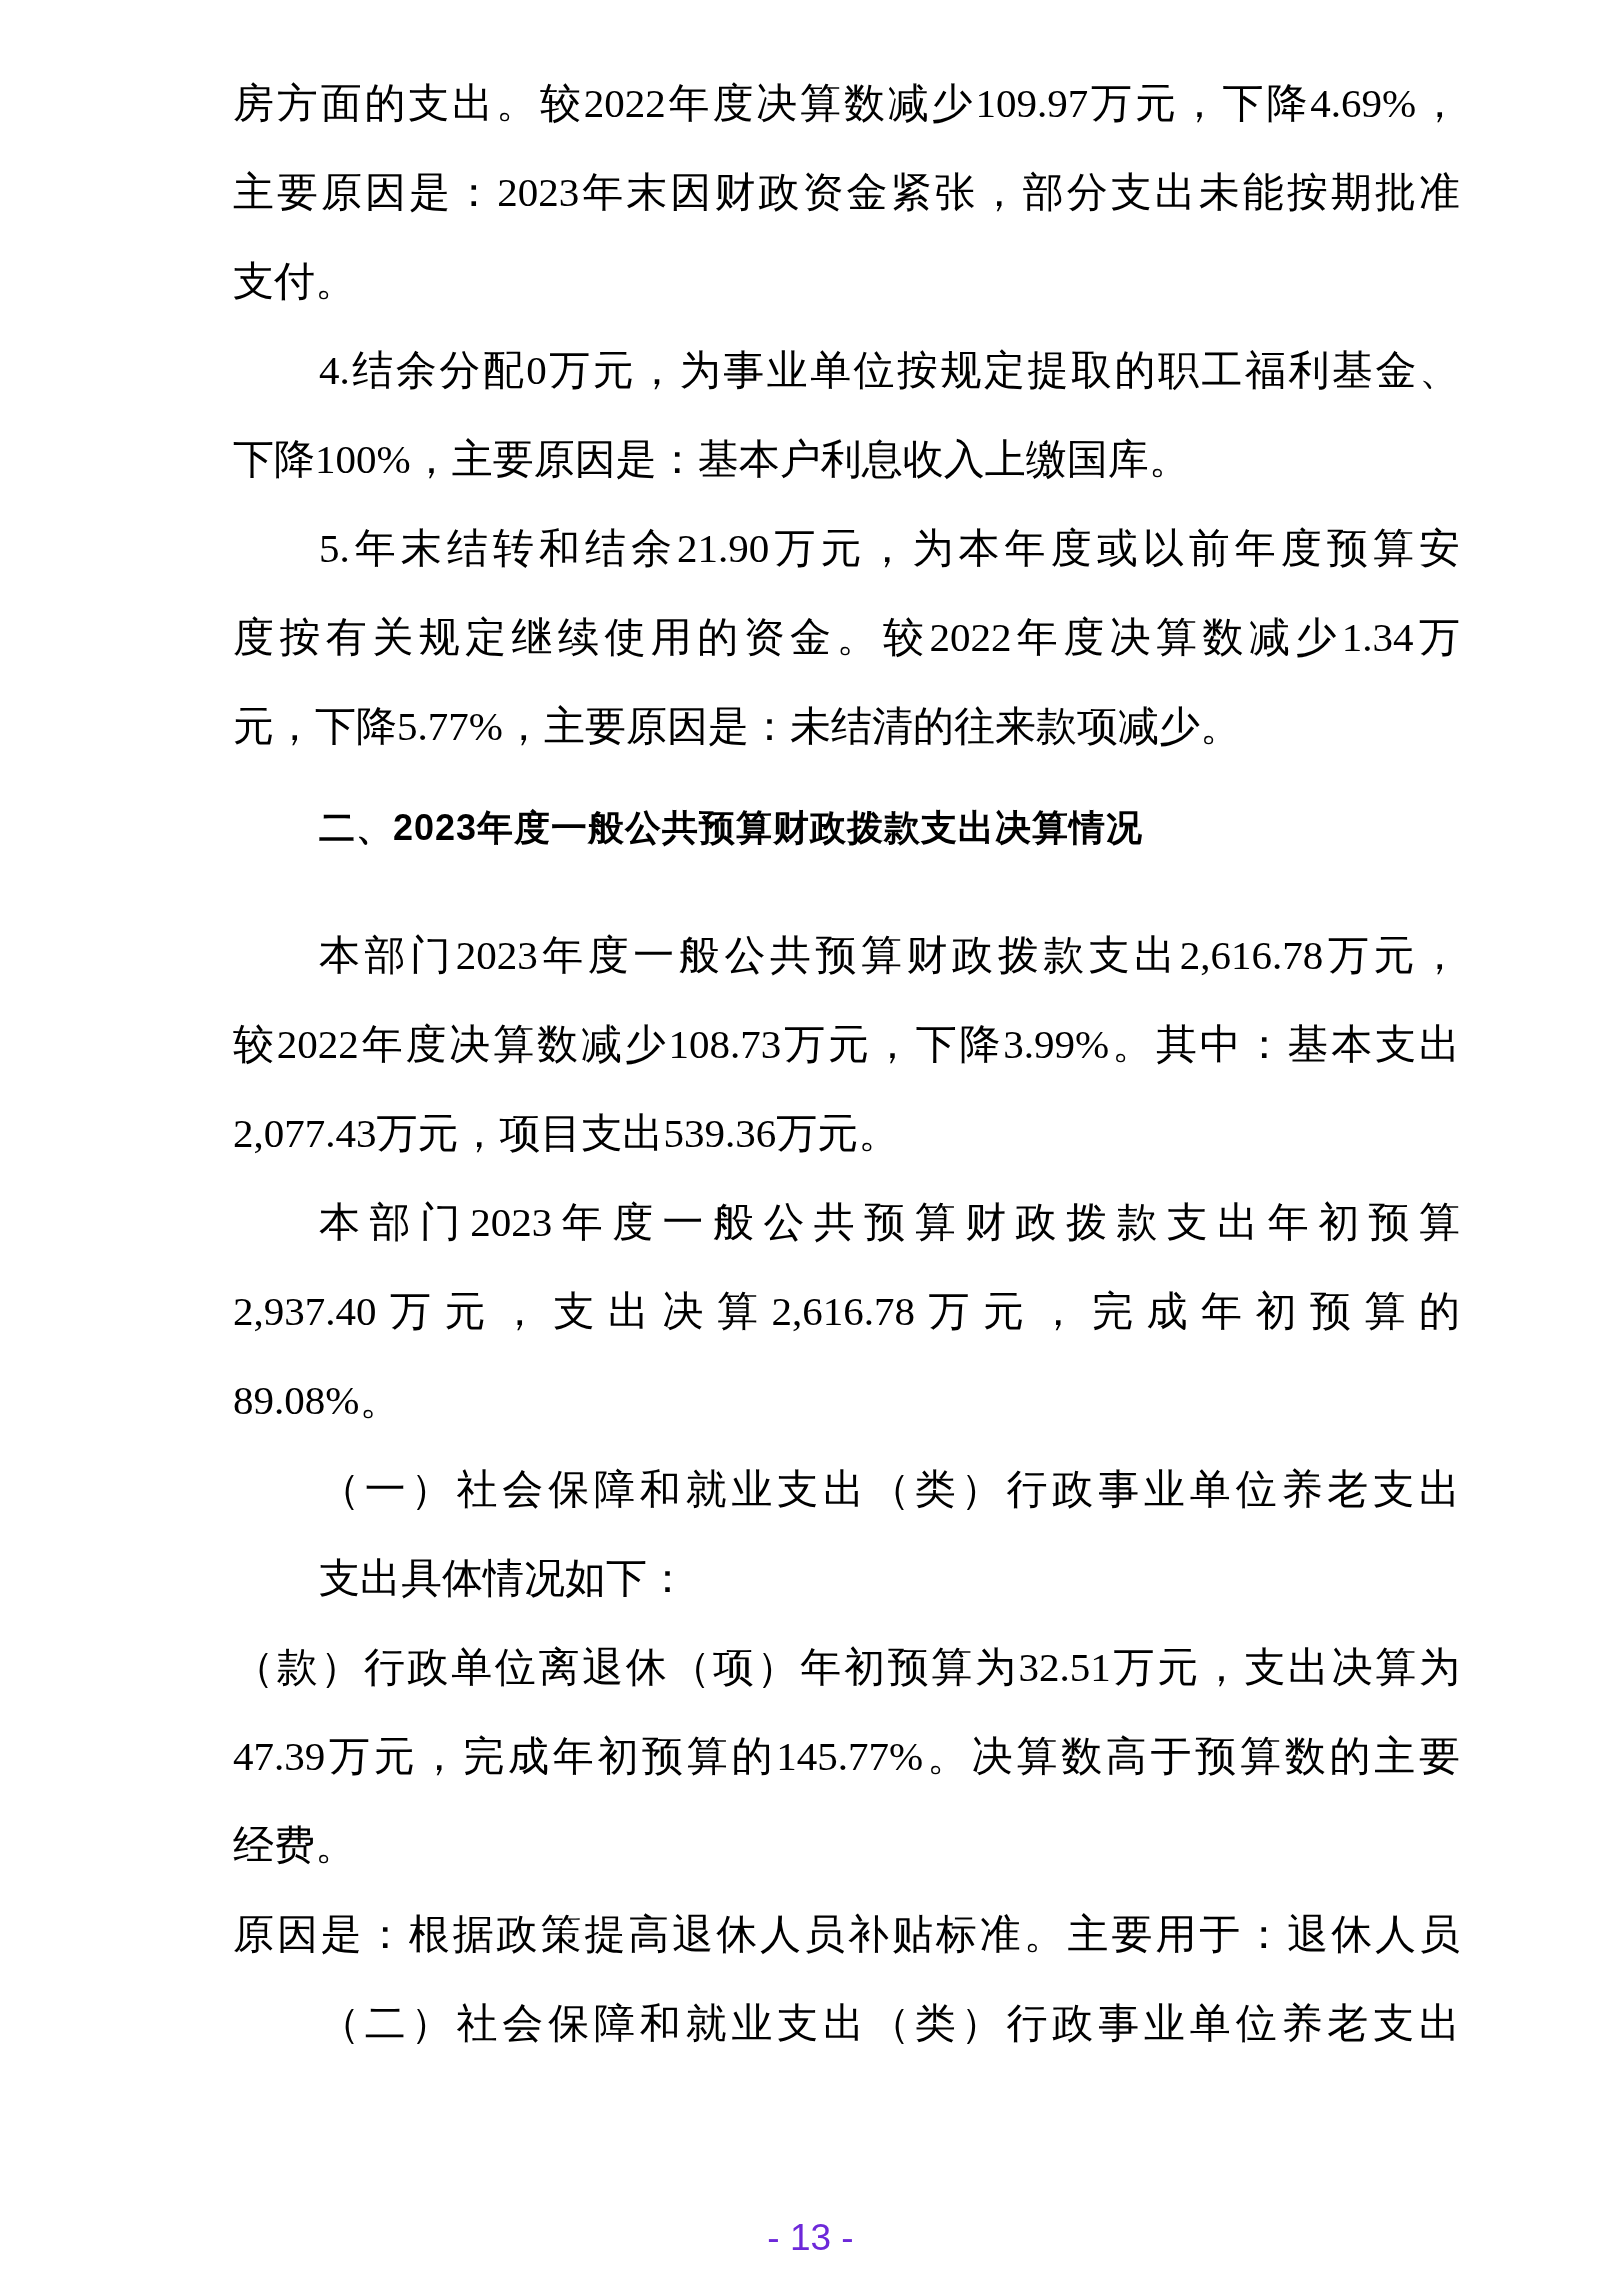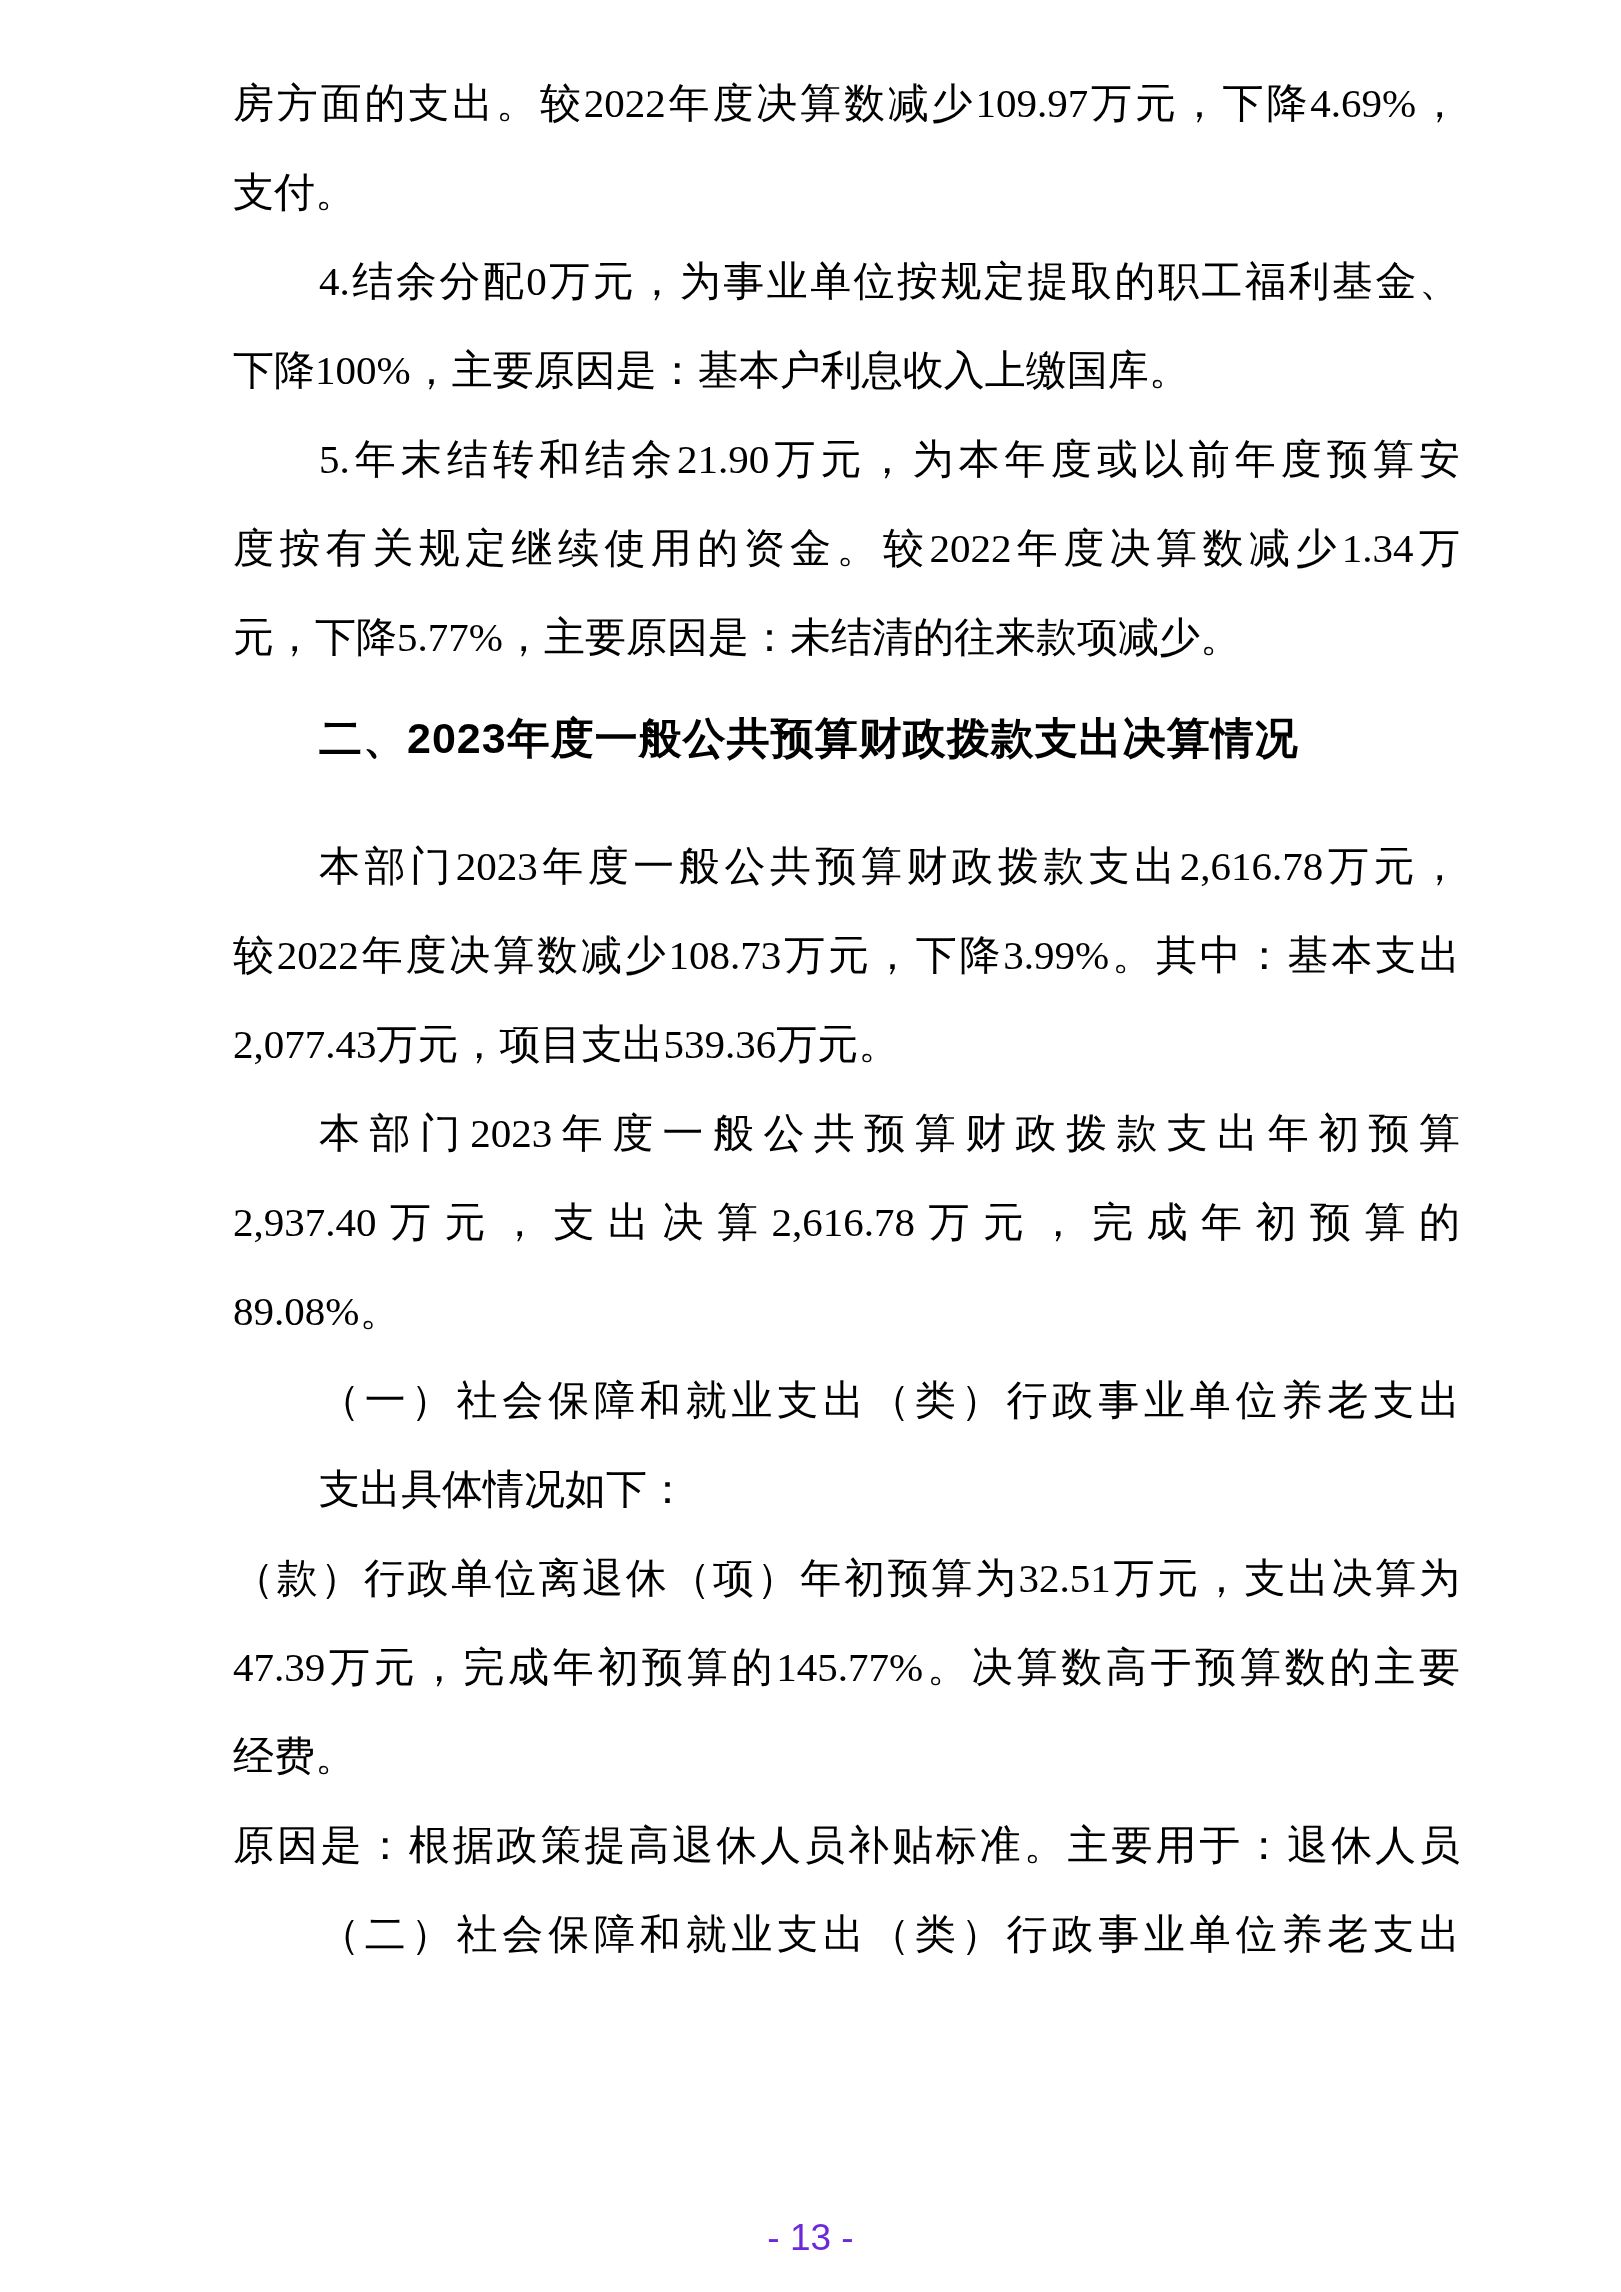--- a/index.html
+++ b/index.html
@@ -30,21 +30,21 @@
     overflow: hidden;
     text-align: justify;
     text-justify: inter-character;
   }
   .line.full { text-align-last: justify; }
   .line.end  { text-align: left; text-align-last: left; }
   .line.ind  { text-indent: 86px; }
   .heading {
     font-family: "Liberation Sans", "DejaVu Sans", sans-serif;
     font-weight: bold;
-    font-size: 43px;
+    font-size: 36px;
     line-height: 89px;
     height: 89px;
     overflow: hidden;
     margin-top: 11.8px;
     margin-bottom: 39px;
     text-indent: 86px;
     letter-spacing: 1px;
   }
   .footer {
     position: absolute;
@@ -57,20 +57,21 @@
     color: #6d28d9;
   }
 </style>
 </head>
 <body>
 
 <div class="page">
   <div class="content">
 
     <div class="line full">房方面的支出。较2022年度决算数减少109.97万元，下降4.69%，</div>
+    <div class="line full">主要原因是：2023年末因财政资金紧张，部分支出未能按期批准</div>
     <div class="line end">支付。</div>
     <div class="line full ind">4.结余分配0万元，为事业单位按规定提取的职工福利基金、</div>
     <div class="line end">下降100%，主要原因是：基本户利息收入上缴国库。</div>
     <div class="line full ind">5.年末结转和结余21.90万元，为本年度或以前年度预算安</div>
     <div class="line full">度按有关规定继续使用的资金。较2022年度决算数减少1.34万</div>
     <div class="line end">元，下降5.77%，主要原因是：未结清的往来款项减少。</div>
 
     <div class="heading">二、2023年度一般公共预算财政拨款支出决算情况</div>
 
     <div class="line full ind">本部门2023年度一般公共预算财政拨款支出2,616.78万元，</div>

